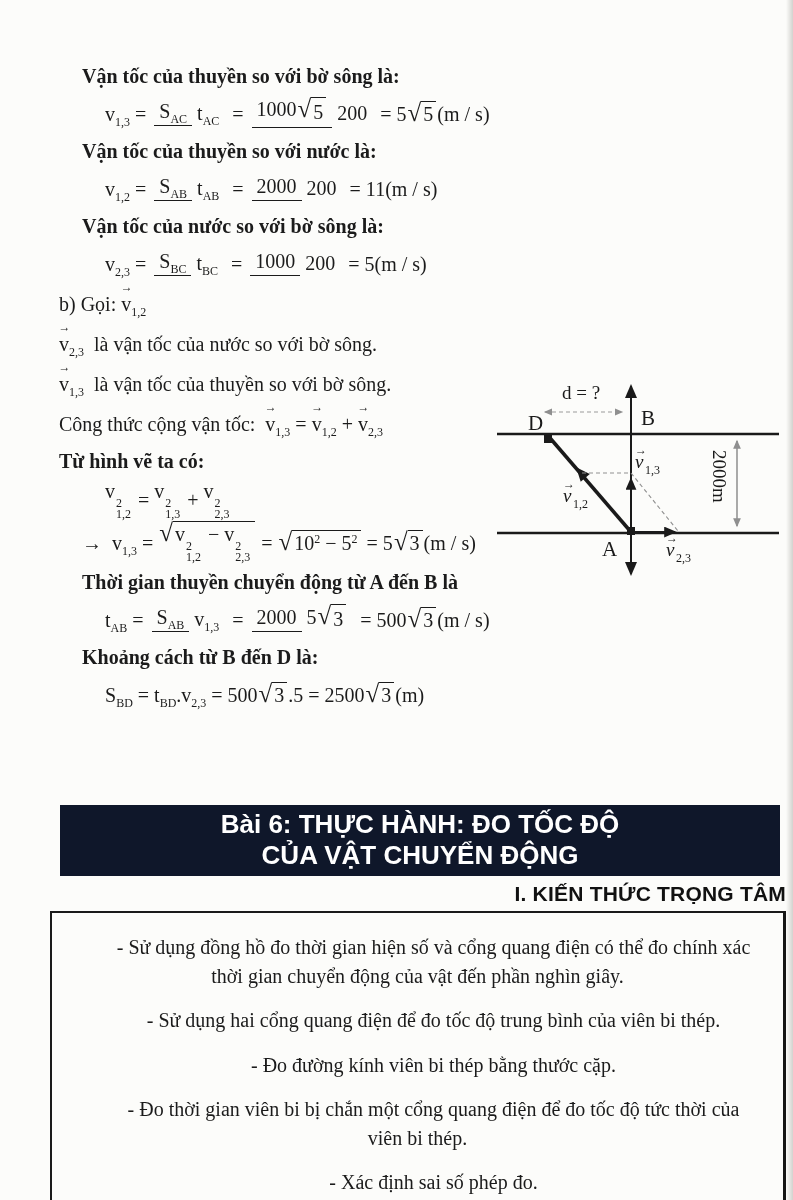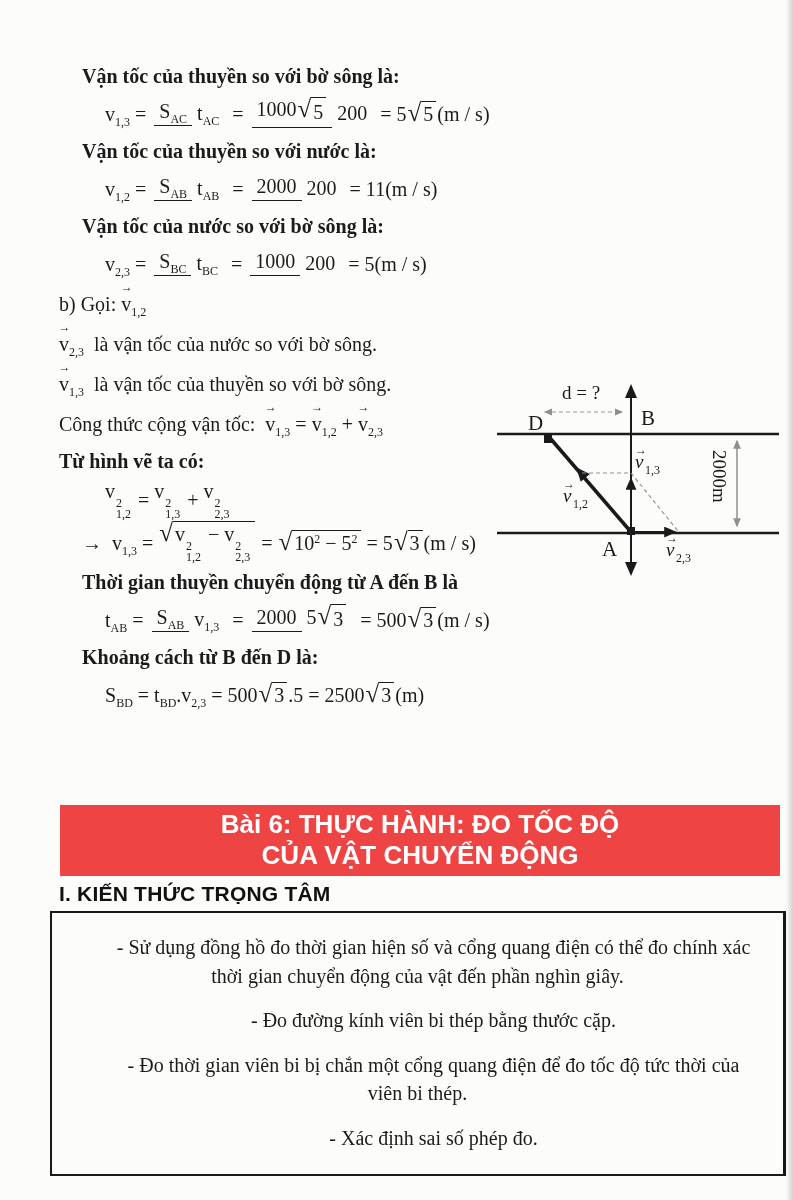--- a/index.html
+++ b/index.html
@@ -24,23 +24,23 @@
   .frac{display:inline-flex;flex-direction:row;align-items:center;vertical-align:middle;margin:0 3px;transform:translateY(-2px);}
   .frac .num{display:block;line-height:26px;padding:0 5px 1px 5px;border-bottom:1.6px solid #1b1b1b;text-align:center;}
   .frac .den{display:block;line-height:26px;padding:1px 5px 0 5px;text-align:right;}
   .sqrt{display:inline-flex;align-items:flex-start;vertical-align:middle;transform:translateY(-1px);margin:0 1px;}
   .sqrt .sign{font-size:1.25em;line-height:0.85;transform:translateY(1px);}
   .sqrt .rad{border-top:1.6px solid #1b1b1b;padding:1px 3px 0 2px;}
   .vb{position:relative;display:inline-block;}
   .va{position:absolute;left:55%;transform:translateX(-50%);top:-12px;font-size:12px;line-height:1;}
 
   
-  #banner{background:#ef4444;color:#ffffff;text-align:center;font-family:"Liberation Sans", sans-serif;font-weight:bold;font-size:26px;line-height:31px;padding:4px 0 5px 0;margin-right:6px;margin-left:1px;}
-  
-  #section-title{font-family:"Liberation Sans", sans-serif;font-weight:bold;font-size:21px;color:#111;margin:6px 0 5px 0;letter-spacing:0.2px;}
+  #banner{background:#0f172a;color:#ffffff;text-align:center;font-family:"Liberation Sans", sans-serif;font-weight:bold;font-size:26px;line-height:31px;padding:4px 0 5px 0;margin-right:6px;margin-left:1px;}
+  
+  #section-title{font-family:"Liberation Sans", sans-serif;font-weight:bold;font-size:21px;color:#111;margin:6px 0 5px 0;letter-spacing:0.2px;text-align:right;}
   
   #keybox{border:2px solid #1a1a1a;border-right:3px solid #161616;margin-left:-9px;padding:4px 8px 6px 8px;font-size:20px;}
   #keybox p{margin:16px;text-indent:32px;line-height:28.5px;text-align:center;}
   
   #page-number{font-family:"Liberation Sans", sans-serif;font-size:25px;color:#222;margin-top:46px;margin-left:3px;}
 
   
   #figure{position:absolute;left:494px;top:366px;}
   #figure text{font-family:"Liberation Serif", serif;fill:#1a1a1a;}
   .fig-var{font-style:italic;}
@@ -216,20 +216,21 @@
 
     <div id="banner">
       <div>Bài 6: THỰC HÀNH: ĐO TỐC ĐỘ</div>
       <div>CỦA VẬT CHUYỂN ĐỘNG</div>
     </div>
 
     <div id="section-title">I. KIẾN THỨC TRỌNG TÂM</div>
 
     <div id="keybox">
         <p>- Sử dụng đồng hồ đo thời gian hiện số và cổng quang điện có thể đo chính xác thời gian chuyển động của vật đến phần nghìn giây.</p>
+        <p>- Sử dụng hai cổng quang điện để đo tốc độ trung bình của viên bi thép.</p>
         <p>- Đo đường kính viên bi thép bằng thước cặp.</p>
         <p>- Đo thời gian viên bi bị chắn một cổng quang điện để đo tốc độ tức thời của viên bi thép.</p>
         <p>- Xác định sai số phép đo.</p>
       </div>
 
     <div id="page-number">36</div>
   </div>
 
   <svg id="figure" width="292" height="240" viewBox="0 0 292 240">
     <defs>

